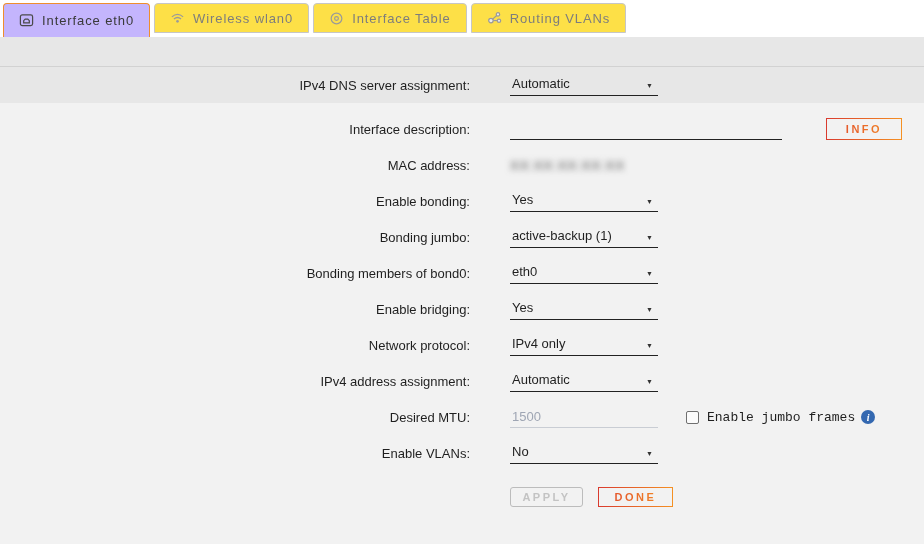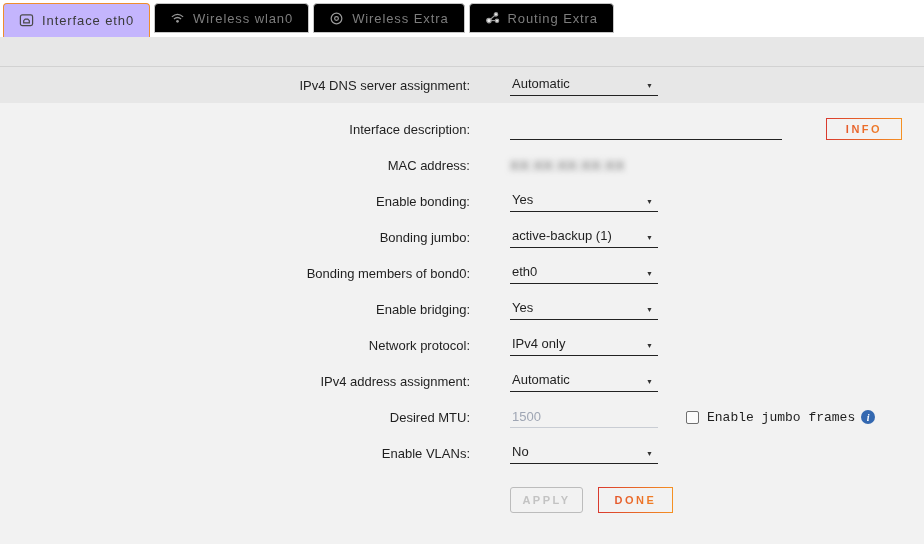--- a/index.html
+++ b/index.html
@@ -21,21 +21,21 @@
     position: relative;
   }
   .tab {
     display: inline-flex;
     align-items: center;
     gap: 8px;
     margin-top: 3px;
     margin-right: 4px;
     height: 30px;
     padding: 0 15px;
-    background: #000000;
+    background: #fde047;
     border: 1px solid #c6c6c6;
     border-radius: 4px 4px 0 0;
     color: #7d7d7d;
     letter-spacing: 0.9px;
     white-space: nowrap;
     cursor: pointer;
   }
   .tab.active {
     background: #c4b5fd;
     border-color: #ef8e2e;
@@ -125,21 +125,21 @@
     font-style: italic;
     display: inline-flex;
     align-items: center;
     justify-content: center;
     font-family: "Liberation Serif", serif;
     cursor: pointer;
   }
 
   
   .btn {
-    height: 26px;
+    height: 20px;
     font-size: 11px;
     font-weight: bold;
     letter-spacing: 2.5px;
     display: inline-flex;
     align-items: center;
     justify-content: center;
     background: transparent;
     font-family: inherit;
     cursor: pointer;
   }
@@ -200,33 +200,33 @@
     <span>Wireless wlan0</span>
   </div>
 
   <div class="tab">
     <span style="display:inline-flex;">
       <svg width="15" height="15" viewBox="0 0 16 16">
         <circle class="stroke" cx="8" cy="8" r="5.7"></circle>
         <circle class="stroke" cx="8" cy="8" r="2"></circle>
       </svg>
     </span>
-    <span>Wireless Extra</span>
+    <span>Interface Table</span>
   </div>
 
   <div class="tab">
     <span style="display:inline-flex;">
       <svg width="15" height="15" viewBox="0 0 16 16">
         <path class="stroke" d="M4.5 10 L11.5 3.8 M4.5 10 L12.5 10.3"></path>
         <circle class="stroke nodefill" cx="4.2" cy="10.2" r="2.4"></circle>
         <circle class="stroke nodefill" cx="11.7" cy="3.6" r="1.8"></circle>
         <circle class="stroke nodefill" cx="12.8" cy="10.4" r="1.8"></circle>
       </svg>
     </span>
-    <span>Routing Extra</span>
+    <span>Routing VLANs</span>
   </div>
 </div>
 
 <div class="top-section">
   <div class="toolbar-strip"></div>
   <div class="dns-row row">
     <div class="label">IPv4 DNS server assignment:</div>
     <div class="control select">
       <span>Automatic</span>
       <span class="arrow">▼</span>

